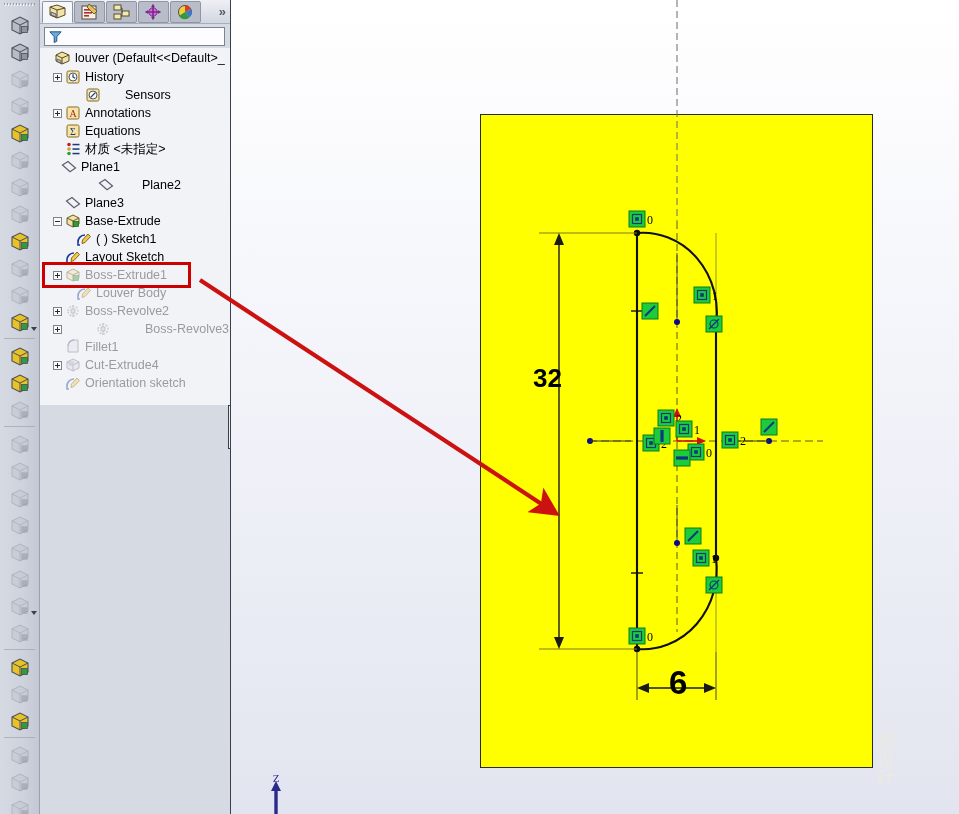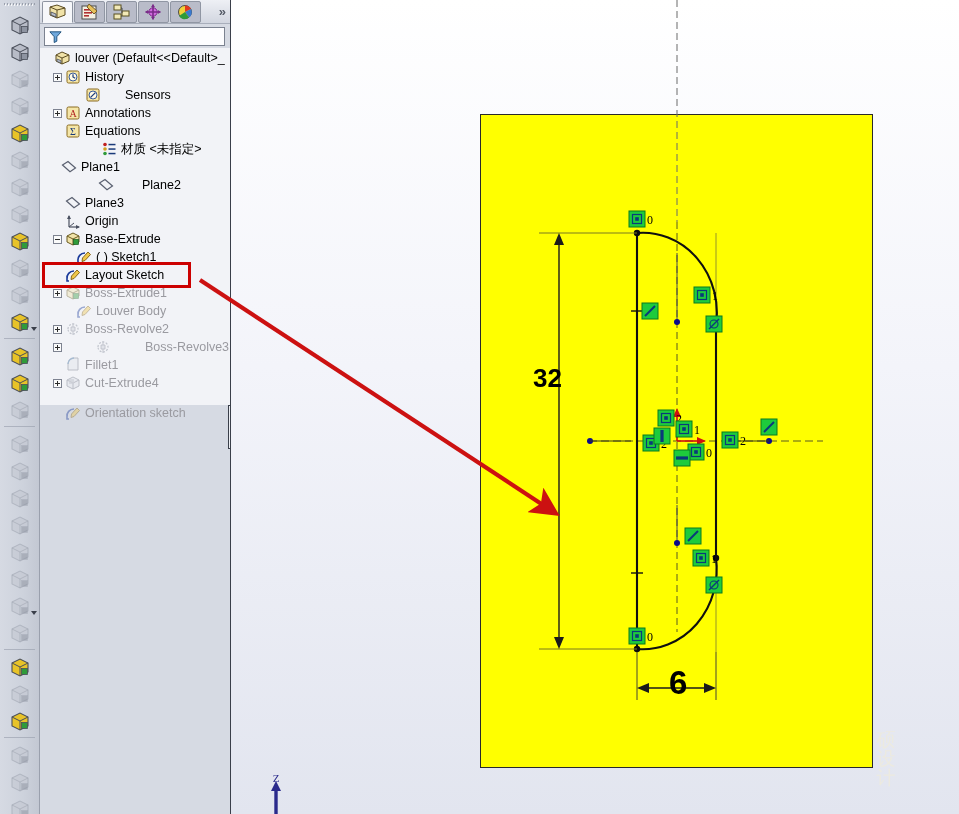--- a/index.html
+++ b/index.html
@@ -461,21 +461,21 @@
             <span class="tree-label">Annotations</span>
           </div>
           <div class="tree-row" style="padding-left: 13px;">
             <span class="expander none"></span>
             <svg class="tree-icon" viewBox="0 0 16 16" style="opacity: 1;">
               <rect x="2" y="2" width="12" height="12" rx="1.5" fill="#f5e6a8" stroke="#8a6a20"></rect>
               <text x="8" y="12" text-anchor="middle" font-size="10" font-family="'Liberation Serif', serif" fill="#1a3a7a">Σ</text>
             </svg>
             <span class="tree-label">Equations</span>
           </div>
-          <div class="tree-row" style="padding-left: 13px; margin-left: 36px;">
+          <div class="tree-row" style="padding-left: 13px;">
             <span class="expander none"></span>
             <svg class="tree-icon" viewBox="0 0 16 16" style="opacity: 1;">
               <circle cx="4" cy="3.5" r="1.8" fill="#c02020"></circle>
               <circle cx="4" cy="8" r="1.8" fill="#d0a020"></circle>
               <circle cx="4" cy="12.5" r="1.8" fill="#2f9b3a"></circle>
               <rect x="7.5" y="2.8" width="7" height="1.5" fill="#1a3a7a"></rect>
               <rect x="7.5" y="7.3" width="7" height="1.5" fill="#1a3a7a"></rect>
               <rect x="7.5" y="11.8" width="7" height="1.5" fill="#1a3a7a"></rect>
             </svg>
             <span class="tree-label">材质 &lt;未指定&gt;</span>
@@ -495,31 +495,20 @@
             <span class="tree-label">Plane2</span>
           </div>
           <div class="tree-row" style="padding-left: 13px;">
             <span class="expander none"></span>
             <svg class="tree-icon" viewBox="0 0 16 16" style="opacity: 1;">
               <path d="M1.5 6 L7 2.5 L14.5 9 L9 12.8 Z" fill="none" stroke="#5a6070" stroke-width="1.2"></path>
             </svg>
             <span class="tree-label">Plane3</span>
           </div>
           <div class="tree-row" style="padding-left: 13px;">
-            <span class="expander none"></span>
-            <svg class="tree-icon" viewBox="0 0 16 16" style="opacity: 1;">
-              <path d="M4 14 L4 3" stroke="#4a5060" stroke-width="1.2"></path>
-              <path d="M4 2 l-2 4 h4 z" fill="#4a5060"></path>
-              <path d="M4 14 L14 14" stroke="#4a5060" stroke-width="1.2"></path>
-              <path d="M15 14 l-4 -2 v4 z" fill="#4a5060"></path>
-              <path d="M4 14 L9 10" stroke="#4a5060" stroke-width="1"></path>
-            </svg>
-            <span class="tree-label">Origin</span>
-          </div>
-          <div class="tree-row" style="padding-left: 13px;">
             <span class="expander minus"></span>
             <svg class="tree-icon" viewBox="0 0 16 16" style="opacity: 1;">
               <path d="M2 5 L8 2 L14 5 L14 11 L8 14 L2 11 Z" fill="#f0e2a8" stroke="#6a5a20"></path>
               <path d="M2 5 L8 8 L14 5 M8 8 L8 14" fill="none" stroke="#6a5a20"></path>
               <rect x="8.5" y="8.5" width="5" height="5" fill="#2f9b3a" stroke="#1a5a20" stroke-width=".7"></rect>
             </svg>
             <span class="tree-label">Base-Extrude</span>
           </div>
           <div class="tree-row" style="padding-left: 24px;">
             <span class="expander none"></span>
@@ -585,21 +574,21 @@
           </div>
           <div class="tree-row suppressed" style="padding-left: 13px;">
             <span class="expander plus"></span>
             <svg class="tree-icon" viewBox="0 0 16 16" style="opacity: 0.4;">
               <path d="M2 5 L8 2 L14 5 L14 11 L8 14 L2 11 Z" fill="#d8dce4" stroke="#6a7080"></path>
               <path d="M2 5 L8 8 L14 5 M8 8 L8 14" fill="none" stroke="#6a7080"></path>
               <rect x="4" y="4" width="5" height="5" fill="#9aa0ac" opacity=".7"></rect>
             </svg>
             <span class="tree-label">Cut-Extrude4</span>
           </div>
-          <div class="tree-row suppressed" style="padding-left: 13px; margin-top: 12px;">
+          <div class="tree-row suppressed" style="padding-left: 13px;">
             <span class="expander none"></span>
             <svg class="tree-icon" viewBox="0 0 16 16" style="opacity: 0.4;">
               <path d="M2 12 A7 7 0 0 1 9 4" fill="none" stroke="#1a3a9a" stroke-width="1.6"></path>
               <path d="M2 12 L2 14 L4 14" fill="none" stroke="#1a3a9a" stroke-width="1.6"></path>
               <path d="M6.5 9 L12 3 L14.5 5.5 L9 11.5 L6 12.5 Z" fill="#f0c84a" stroke="#7a5a10" stroke-width=".9"></path>
             </svg>
             <span class="tree-label">Orientation sketch</span>
           </div>
         </div>
       <div id="redbox" style="top: 214px;"></div>

